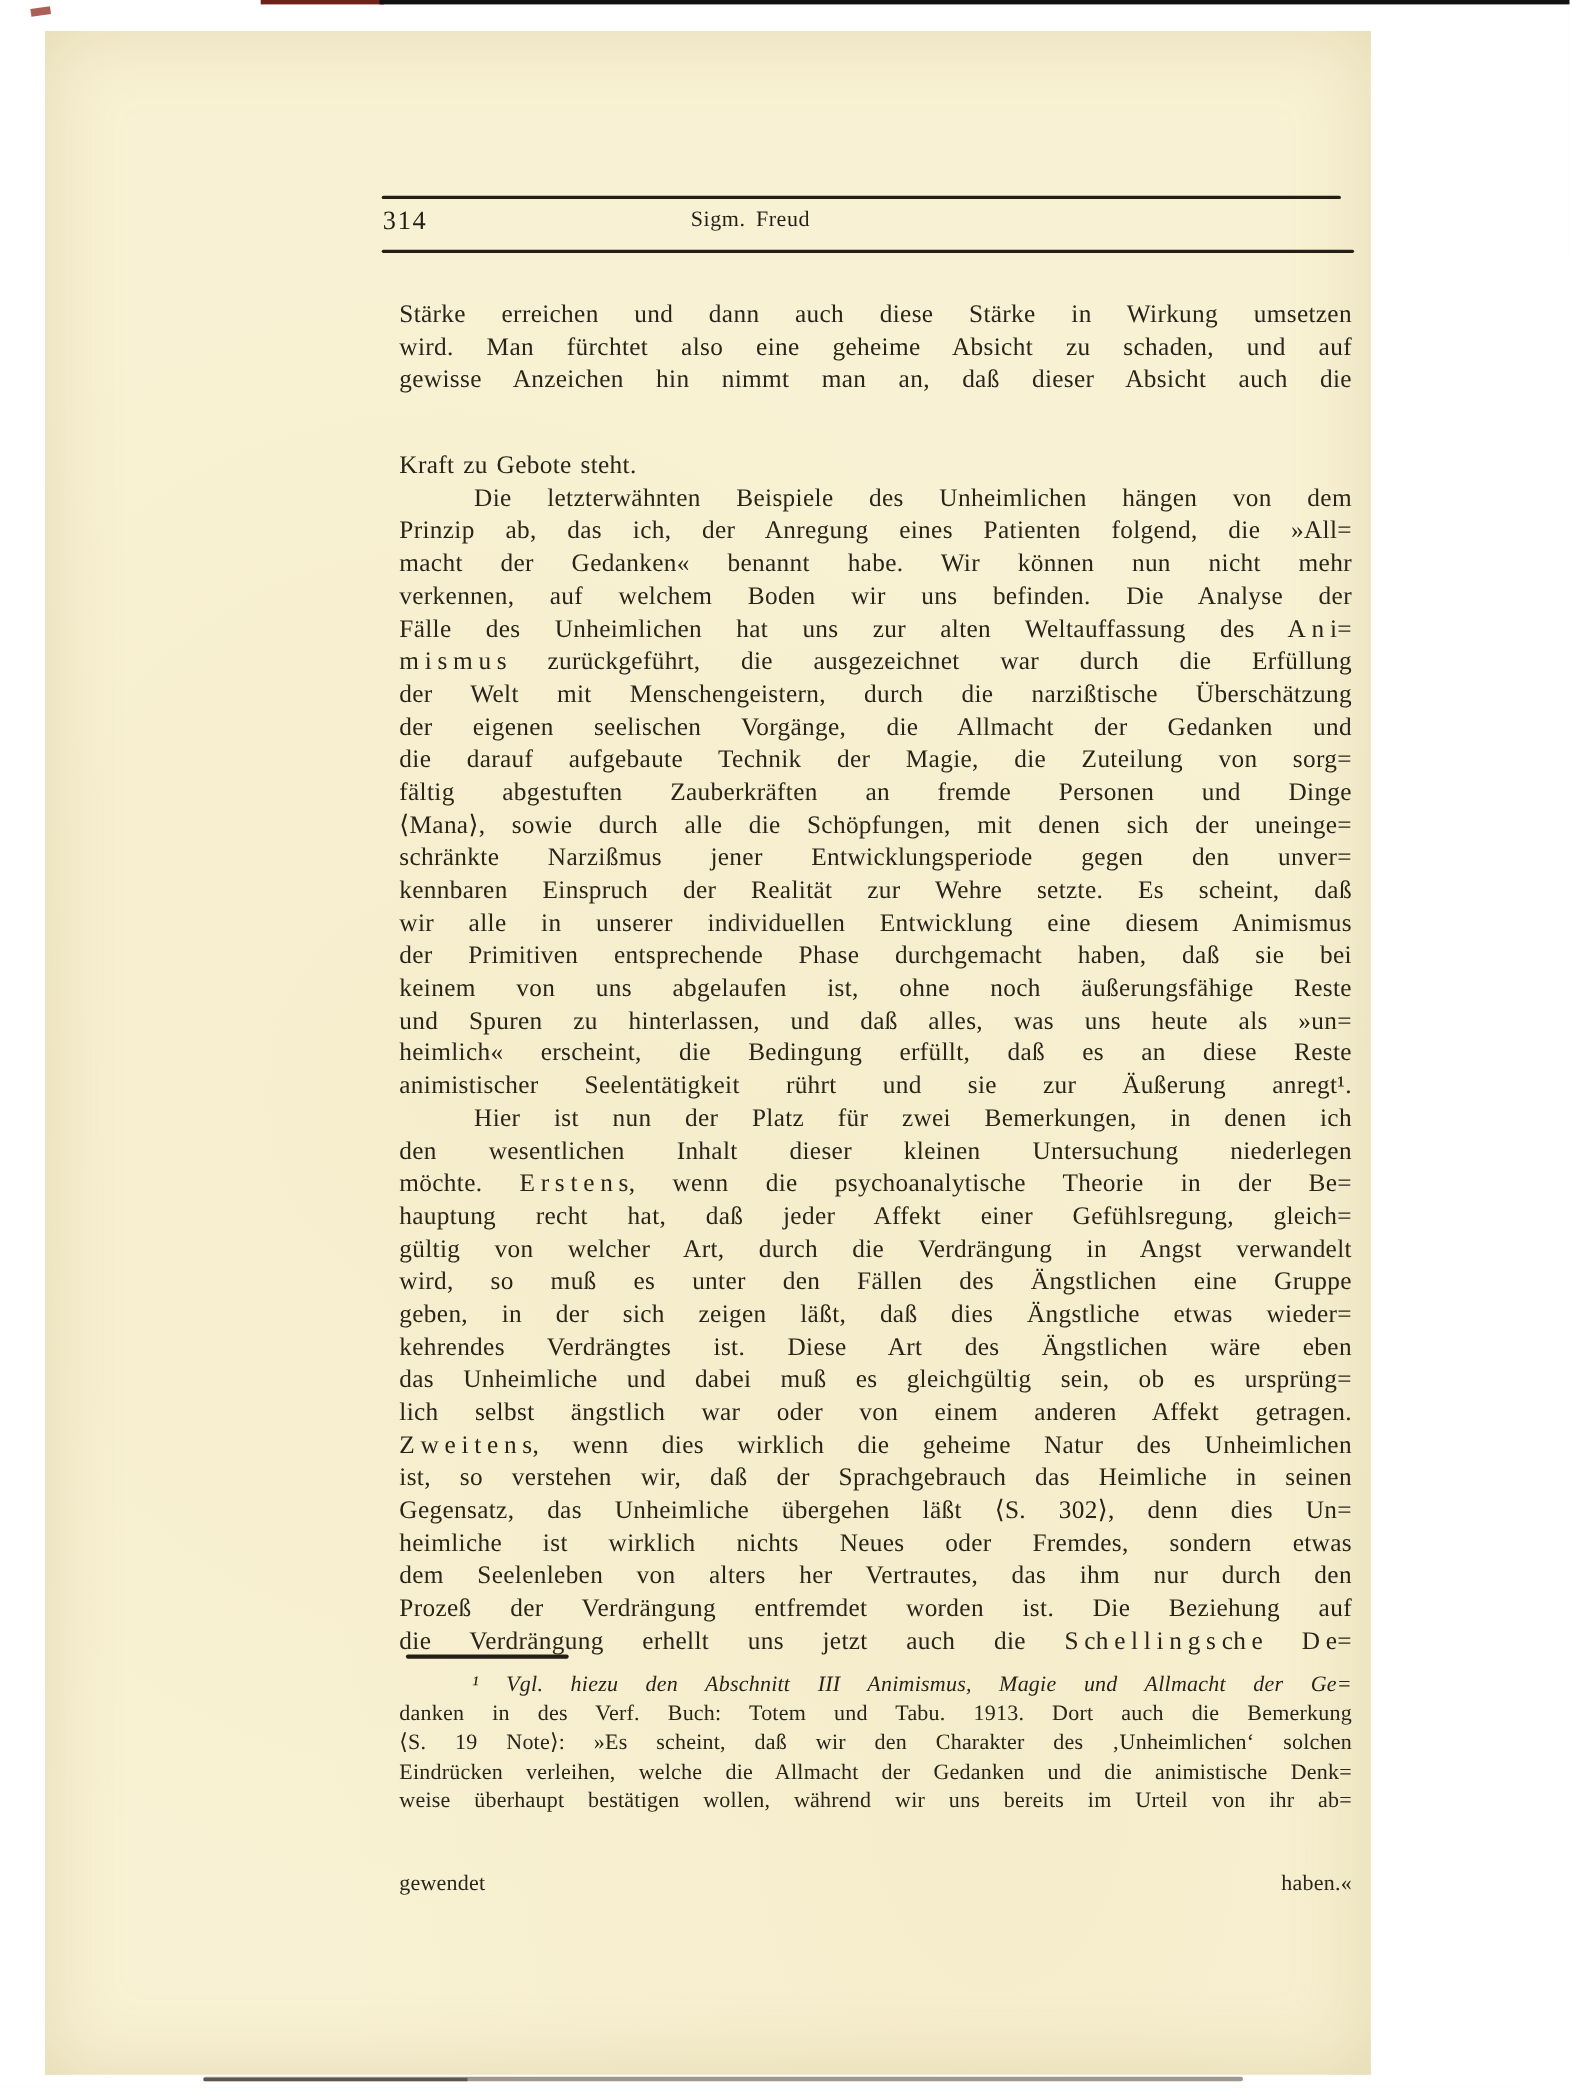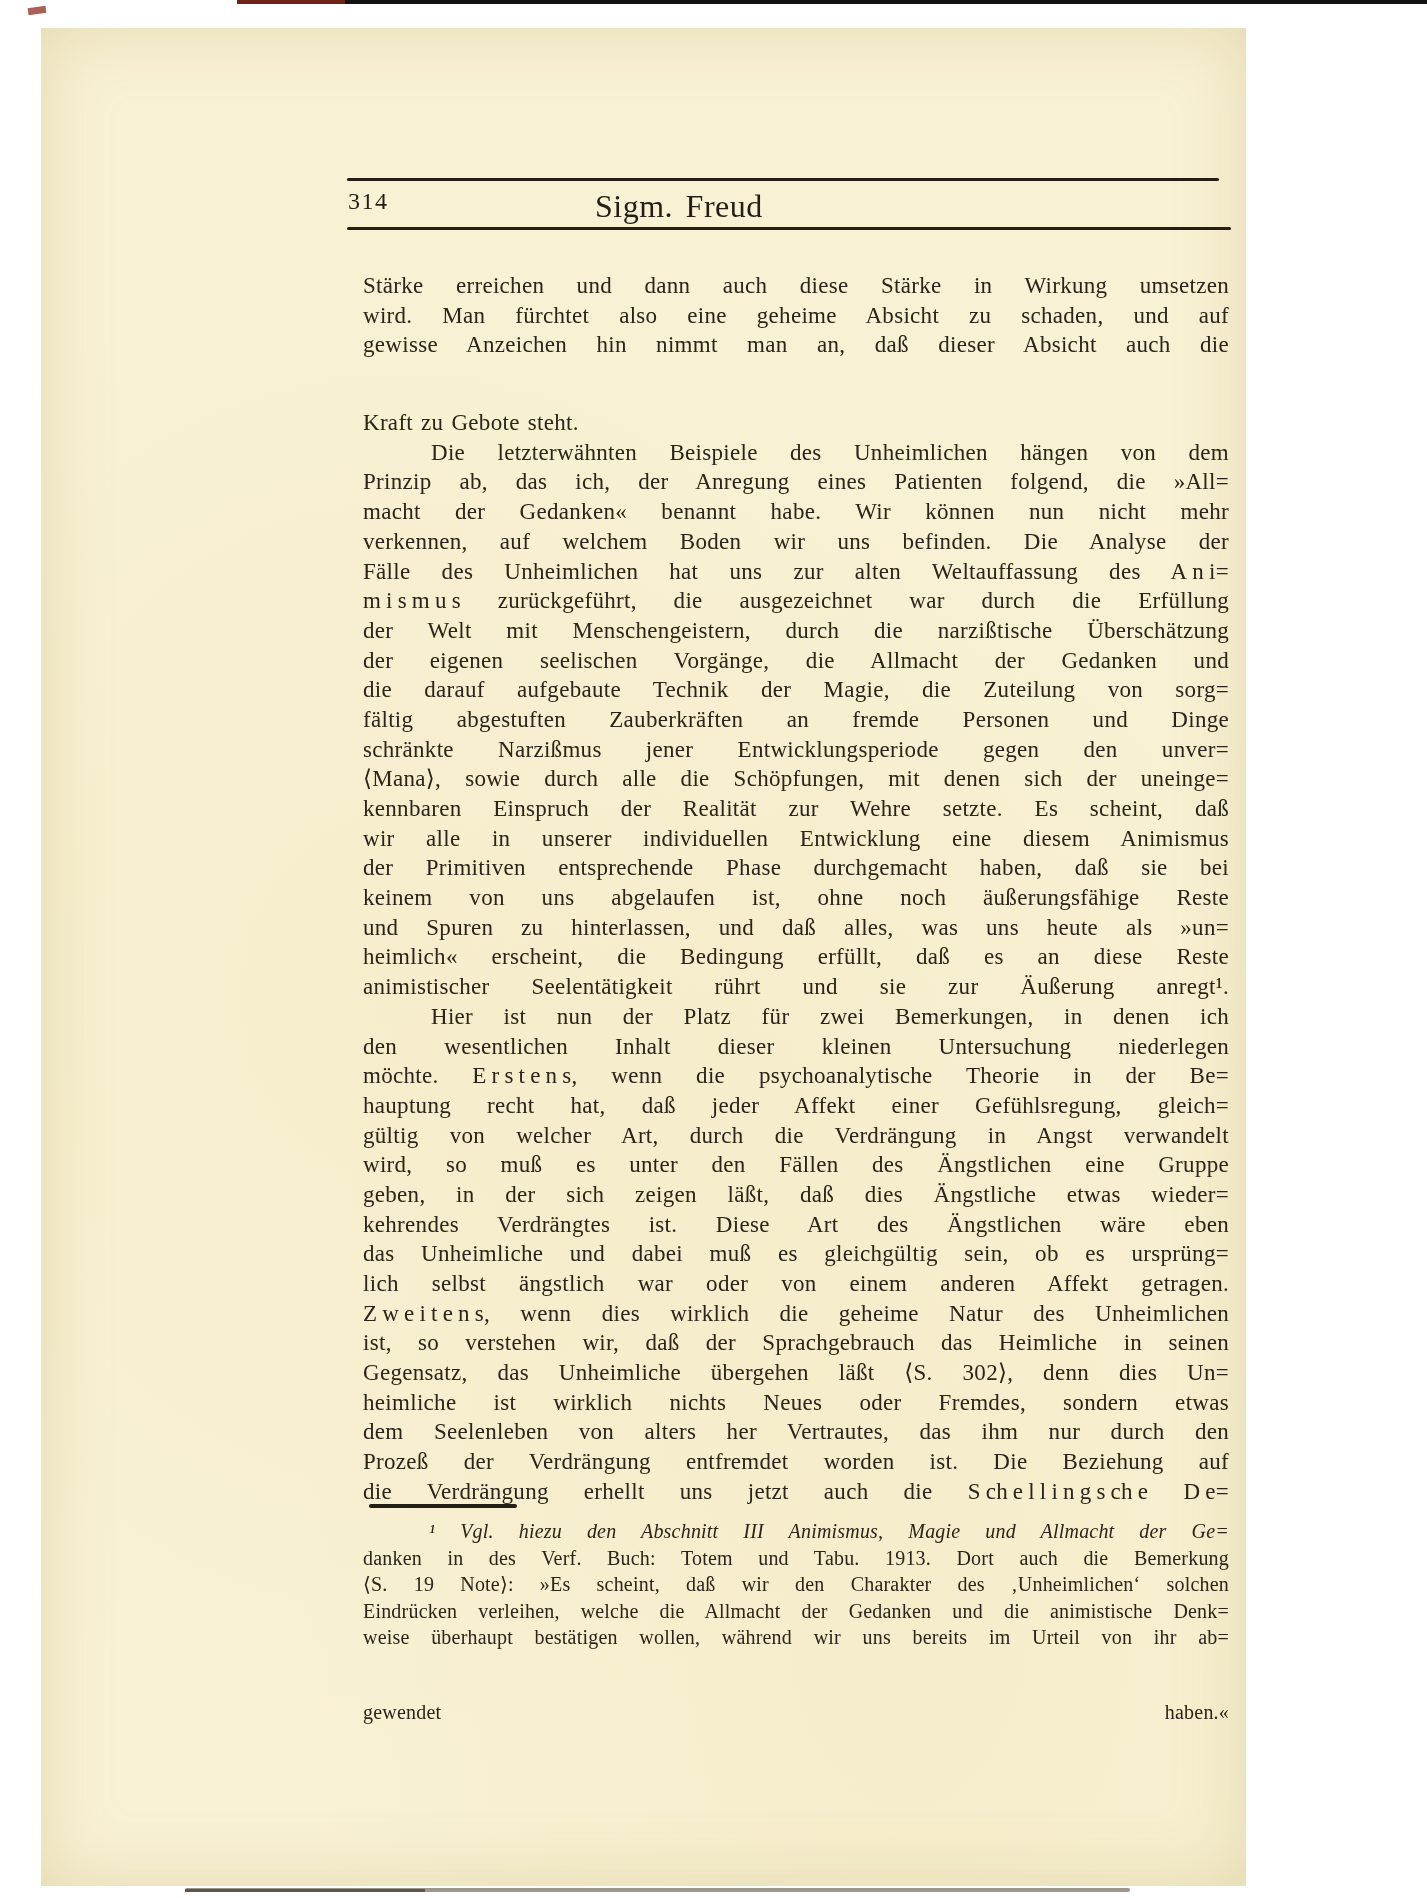--- a/index.html
+++ b/index.html
@@ -12,21 +12,21 @@
     background:
       radial-gradient(ellipse at 30% 52%, rgba(226,203,142,0.10), rgba(226,203,142,0) 55%),
       radial-gradient(ellipse at 72% 84%, rgba(226,203,142,0.12), rgba(226,203,142,0) 50%),
       #f8f1d3;
     box-shadow: inset 0 0 70px rgba(181,158,98,0.28);
   }
   .rule{position:absolute;background:#241f16;border-radius:2px;}
   .rule-top{left:306px;top:150px;width:872px;height:3px;}
   .rule-bottom{left:306px;top:199px;width:884px;height:3px;}
   .pagenum{position:absolute;left:307px;top:160px;font-size:24px;color:#241f16;letter-spacing:1.5px;}
-  .runtitle{position:absolute;left:554px;top:160px;font-size:32px;color:#241f16;word-spacing:4px;letter-spacing:0.5px;}
+  .runtitle{position:absolute;left:587px;top:160px;font-size:20px;color:#241f16;word-spacing:4px;letter-spacing:0.5px;}
   .bodytext{
     position:absolute;left:322px;top:243px;width:866px;
     font-size:23px;line-height:29.7px;color:#2a241a;
     letter-spacing:0.3px;word-spacing:2px;
   }
   .bodytext .line{height:29.7px;text-align:justify;text-align-last:justify;}
   .line.indent{text-indent:68px;}
   .line.last{text-align-last:left;margin-top:48px;}
   .fnrule{position:absolute;left:328px;top:1476px;width:148px;height:4px;background:#241f16;border-radius:2px;}
   .footnote{
@@ -63,22 +63,22 @@
     <div class="line indent">Die letzterwähnten Beispiele des Unheimlichen hängen von dem</div>
     <div class="line">Prinzip ab, das ich, der Anregung eines Patienten folgend, die »All=</div>
     <div class="line">macht der Gedanken« benannt habe. Wir können nun nicht mehr</div>
     <div class="line">verkennen, auf welchem Boden wir uns befinden. Die Analyse der</div>
     <div class="line">Fälle des Unheimlichen hat uns zur alten Weltauffassung des A n i=</div>
     <div class="line">m i s m u s zurückgeführt, die ausgezeichnet war durch die Erfüllung</div>
     <div class="line">der Welt mit Menschengeistern, durch die narzißtische Überschätzung</div>
     <div class="line">der eigenen seelischen Vorgänge, die Allmacht der Gedanken und</div>
     <div class="line">die darauf aufgebaute Technik der Magie, die Zuteilung von sorg=</div>
     <div class="line">fältig abgestuften Zauberkräften an fremde Personen und Dinge</div>
+    <div class="line">⟨Mana⟩, sowie durch alle die Schöpfungen, mit denen sich der uneinge=</div>
     <div class="line">schränkte Narzißmus jener Entwicklungsperiode gegen den unver=</div>
-    <div class="line">⟨Mana⟩, sowie durch alle die Schöpfungen, mit denen sich der uneinge=</div>
     <div class="line">kennbaren Einspruch der Realität zur Wehre setzte. Es scheint, daß</div>
     <div class="line">wir alle in unserer individuellen Entwicklung eine diesem Animismus</div>
     <div class="line">der Primitiven entsprechende Phase durchgemacht haben, daß sie bei</div>
     <div class="line">keinem von uns abgelaufen ist, ohne noch äußerungsfähige Reste</div>
     <div class="line">und Spuren zu hinterlassen, und daß alles, was uns heute als »un=</div>
     <div class="line">heimlich« erscheint, die Bedingung erfüllt, daß es an diese Reste</div>
     <div class="line">animistischer Seelentätigkeit rührt und sie zur Äußerung anregt¹.</div>
     <div class="line indent">Hier ist nun der Platz für zwei Bemerkungen, in denen ich</div>
     <div class="line">den wesentlichen Inhalt dieser kleinen Untersuchung niederlegen</div>
     <div class="line">möchte. E r s t e n s, wenn die psychoanalytische Theorie in der Be=</div>

